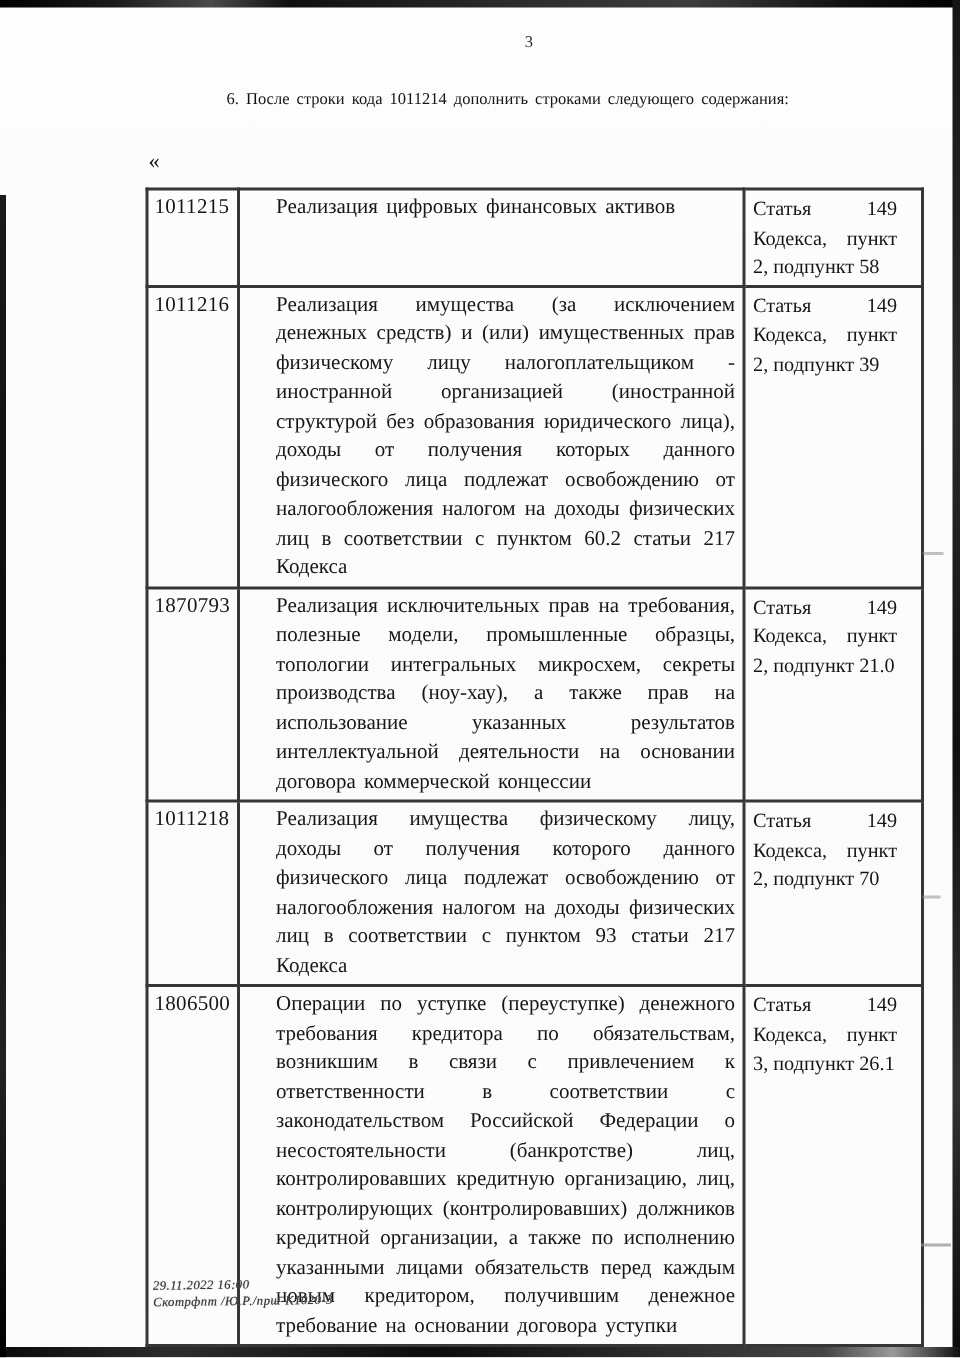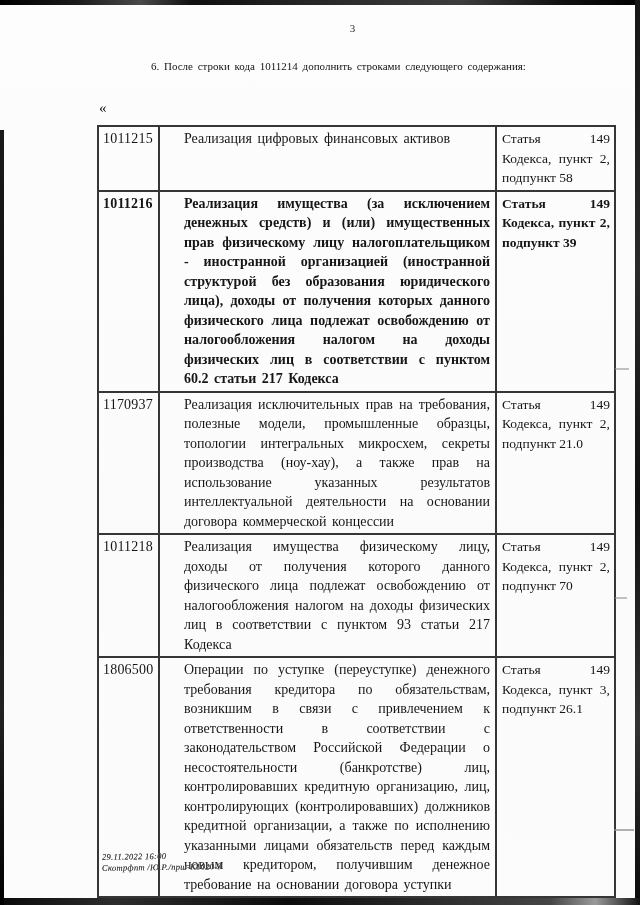--- a/index.html
+++ b/index.html
@@ -64,21 +64,21 @@
   .codes-table td {
     border: 2px solid #363636;
     vertical-align: top;
     padding: 2px 4px 2px 24px;
   }
   .codes-table tr { background: transparent; }
 
   td.cell-code { padding-left: 4px; padding-right: 1px; letter-spacing: 0.2px; }
   td.cell-desc { text-align: justify; word-spacing: 2px; padding-right: 5px; }
 
-  td.cell-ref { font-size: 13.5px; padding: 2px 4px 2px 5px; }
+  td.cell-ref { font-size: 13.5px; padding: 2px 16px 2px 5px; }
   .ref-line1 { display: flex; justify-content: space-between; }
   .ref-rest { text-align: justify; }
 
   
   .smudge { position: absolute; background: #8f8f8f; opacity: 0.55; }
   .smudge-1 { top: 368px; left: 615px; width: 14px; height: 2px; }
   .smudge-2 { top: 597px; left: 615px; width: 12px; height: 2px; }
   .smudge-3 { top: 829px; left: 614px; width: 20px; height: 2px; opacity: 0.7; }
 
   .footer-stamp {
@@ -116,33 +116,33 @@
         <td class="cell-code">1011215</td>
         <td class="cell-desc">Реализация цифровых финансовых активов</td>
         <td class="cell-ref">
           <div class="ref-line1">
             <span>Статья</span>
             <span>149</span>
           </div>
           <div class="ref-rest">Кодекса, пункт 2, подпункт 58</div>
         </td>
       </tr>
-      <tr style="height:186px;font-weight:bold;">
+      <tr style="height:186px;">
         <td class="cell-code">1011216</td>
         <td class="cell-desc">Реализация имущества (за исключением денежных средств) и (или) имущественных прав физическому лицу налогоплательщиком - иностранной организацией (иностранной структурой без образования юридического лица), доходы от получения которых данного физического лица подлежат освобождению от налогообложения налогом на доходы физических лиц в соответствии с пунктом 60.2 статьи 217 Кодекса</td>
         <td class="cell-ref">
           <div class="ref-line1">
             <span>Статья</span>
             <span>149</span>
           </div>
           <div class="ref-rest">Кодекса, пункт 2, подпункт 39</div>
         </td>
       </tr>
       <tr style="height:129px;">
-        <td class="cell-code">1170937</td>
+        <td class="cell-code">1870793</td>
         <td class="cell-desc">Реализация исключительных прав на требования, полезные модели, промышленные образцы, топологии интегральных микросхем, секреты производства (ноу-хау), а также прав на использование указанных результатов интеллектуальной деятельности на основании договора коммерческой концессии</td>
         <td class="cell-ref">
           <div class="ref-line1">
             <span>Статья</span>
             <span>149</span>
           </div>
           <div class="ref-rest">Кодекса, пункт 2, подпункт 21.0</div>
         </td>
       </tr>
       <tr style="height:102px;">

